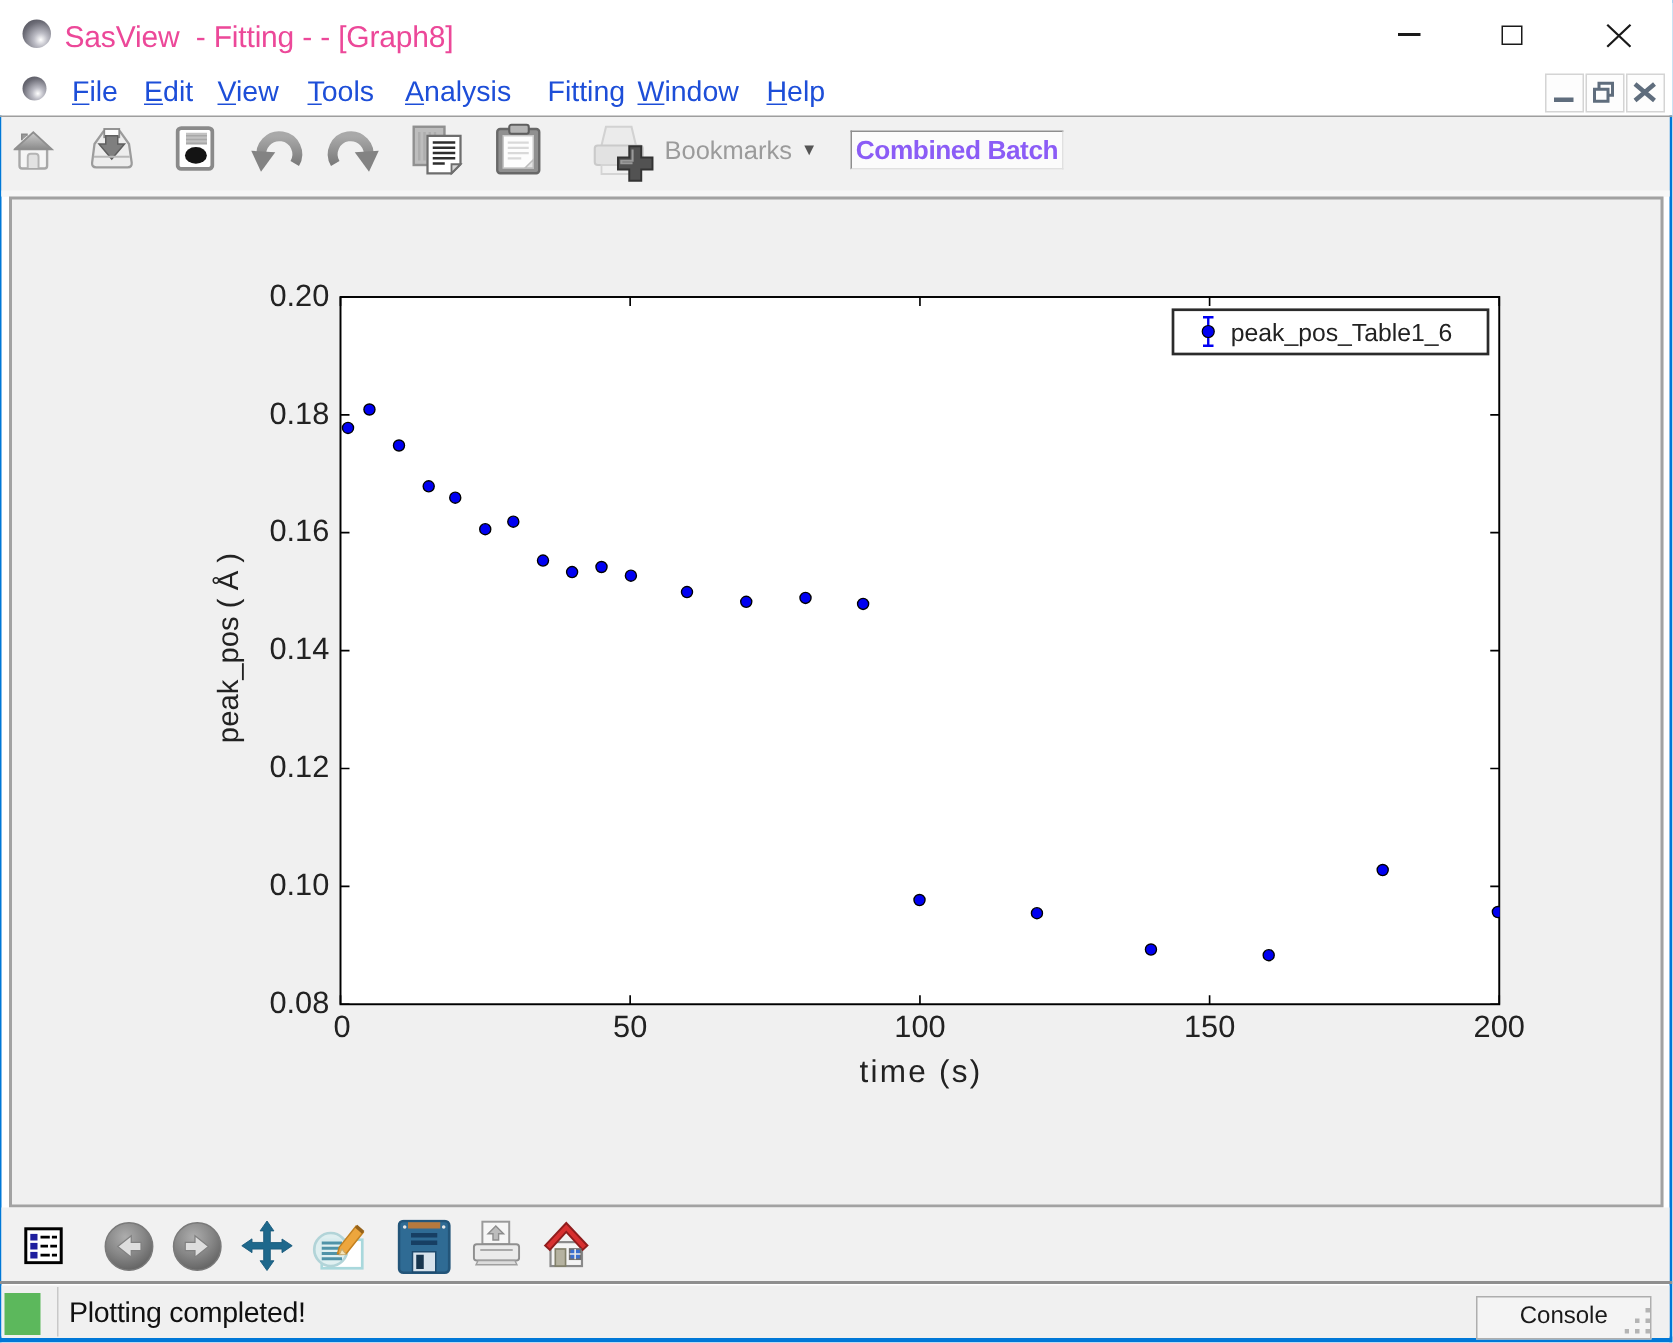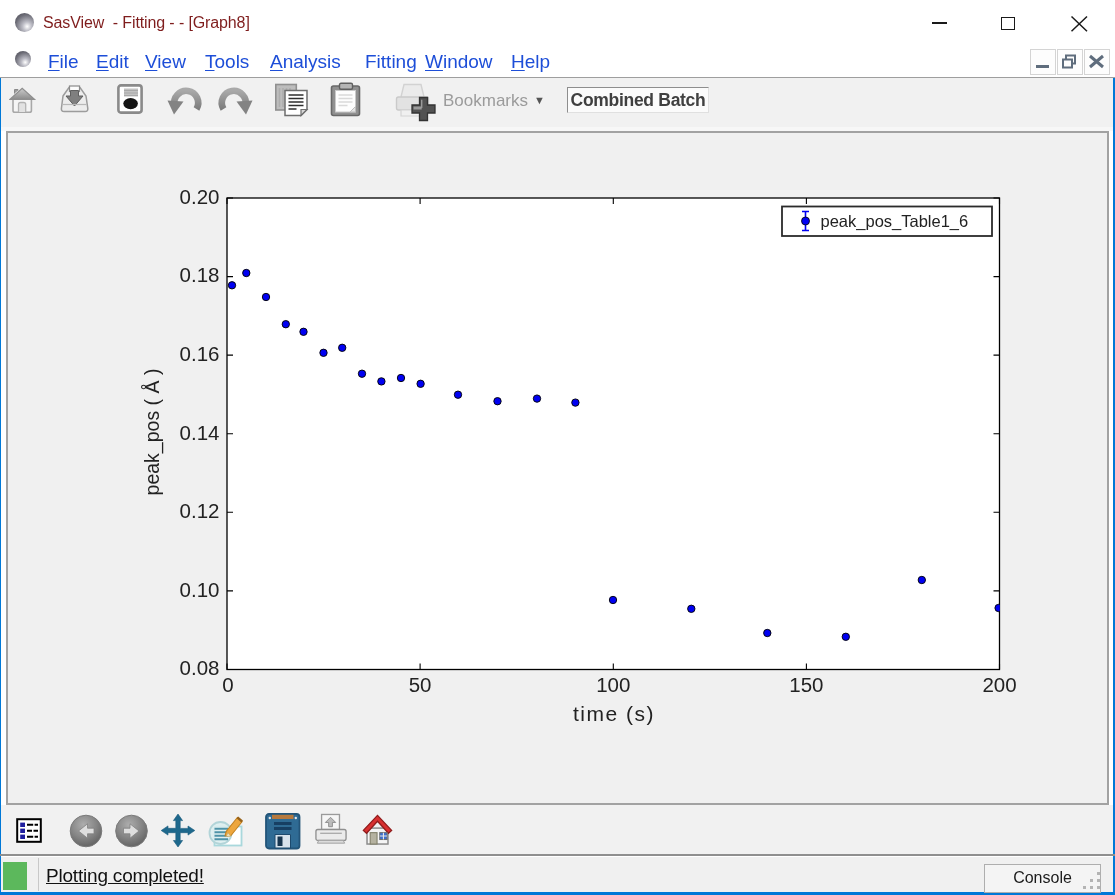--- a/index.html
+++ b/index.html
@@ -19,21 +19,21 @@
 <body>
 
 <div class="abs" style="left:0;top:0;width:1115px;height:2px;background:#0078d7;"></div>
 <div class="abs" style="left:0;top:0;width:1px;height:895px;background:#0078d7;"></div>
 <div class="abs" style="left:1113px;top:0;width:2px;height:895px;background:#0078d7;"></div>
 <div class="abs" style="left:0;top:891px;width:1115px;height:4px;background:#0078d7;"></div>
 
 <div id="titlebar" class="abs"></div>
 <div id="titlebar-items">
   <div class="abs" style="left:15px;top:13px;width:19px;height:19px;border-radius:50%;background:radial-gradient(circle at 64% 71%, #ffffff 0%, #bcbcc5 25%, #6c6c76 65%, #45454f 100%);"></div>
-  <div class="abs" style="left:43px;top:14px;font-size:16px;color:#7f1d1d;letter-spacing:-0.12px;">SasView&nbsp; - Fitting - - [Graph8]</div>
+  <div class="abs" style="left:43px;top:14px;font-size:20px;color:#ec4899;letter-spacing:-0.12px;">SasView&nbsp; - Fitting - - [Graph8]</div>
 
   <div class="abs" style="left:932px;top:22px;width:15px;height:2px;background:#1a1a1a;"></div>
   <div class="abs" style="left:1001px;top:17px;width:12px;height:11px;border:1.6px solid #1a1a1a;"></div>
   <svg class="abs" style="left:1070px;top:15px;" width="19" height="18">
       <path d="M1.5 1.5 L17 16.2 M17 1.5 L1.5 16.2" stroke="#1a1a1a" stroke-width="1.5"></path>
     </svg>
 </div>
 
 <div id="menubar" class="abs"></div>
 <div id="menubar-items">
@@ -126,21 +126,21 @@
     <rect x="4.5" y="16" width="32" height="13" rx="2" fill="#e2e2e2" stroke="#cacaca" stroke-width="1.4"></rect>
     <path d="M9 29 h23 v6 h-23 z" fill="#f0f0f0" stroke="#d4d4d4" stroke-width="1.2"></path>
     <path d="M27.5 16.5 v7.5 h-7.5 v8 h7.5 v7.5 h8 v-7.5 h7.5 v-8 h-7.5 v-7.5 z" fill="#525252" stroke="#333333" stroke-width="1.3"></path>
     <path d="M29.7 18.7 v7.5 h-7.5 v1.6 h7.5" fill="none" stroke="#9a9a9a" stroke-width="1.4"></path>
   </svg>
 
   <span class="abs" style="left:443px;top:91px;font-size:17px;color:#9b9b9b;">Bookmarks</span>
   <span class="abs" style="left:534px;top:94px;font-size:11px;color:#555;">▼</span>
 
   <div class="abs" style="left:567px;top:87px;width:140px;height:24px;background:#fbfbfb;border-top:1px solid #8e8e8e;border-left:1px solid #8e8e8e;border-right:1px solid #e0e0e0;border-bottom:1px solid #e0e0e0;text-align:center;">
-    <span style="font-size:17.5px;font-weight:bold;color:#404040;line-height:24px;letter-spacing:-0.3px;">Combined Batch</span>
+    <span style="font-size:17.5px;font-weight:bold;color:#8b5cf6;line-height:24px;letter-spacing:-0.3px;">Combined Batch</span>
   </div>
 </div>
 
 <div id="panel" class="abs"></div>
 
 <svg id="figure" class="abs" style="left:8px;top:133px;" width="1097" height="668" viewBox="8 133 1097 668">
   <defs>
     <clipPath id="axclip">
         <rect x="227" y="198" width="772.8" height="471.5"></rect>
       </clipPath>
@@ -276,21 +276,21 @@
     <rect x="19.5" y="22" width="8" height="7.5" fill="#3a6fd0" stroke="#6f6f6f" stroke-width="1.2"></rect>
     <path d="M23.5 22 v7.5 M19.5 25.7 h8" stroke="#e8e8e8" stroke-width="1.2"></path>
   </svg>
 </div>
 <div class="abs" style="left:0;top:854px;width:1115px;height:2px;background:#8f8f8f;"></div>
 
 <div id="statusbar" class="abs"></div>
 <div id="statusbar-items">
   <div class="abs" style="left:3px;top:862px;width:24px;height:28px;background:#5cb85c;"></div>
   <div class="abs" style="left:38px;top:858px;width:1px;height:33px;background:#c8c8c8;"></div>
-  <span class="abs" style="left:46px;top:865px;font-size:19px;letter-spacing:-0.2px;color:#111;text-decoration:underline;">Plotting completed!</span>
+  <span class="abs" style="left:46px;top:865px;font-size:19px;letter-spacing:-0.2px;color:#111;">Plotting completed!</span>
   <div class="abs" style="left:936px;top:864px;width:115px;height:27px;background:#f4f4f4;border:1px solid #aeaeae;text-align:center;margin-left:48px;">
     <span style="font-size:16px;color:#1a1a1a;line-height:26px;">Console</span>
   </div>
   <svg class="abs" style="left:1083px;top:872px;" width="20" height="19">
     <g fill="#b4b4b4">
       <rect x="14" y="0" width="3" height="3"></rect>
         <rect x="14" y="7" width="3" height="3"></rect>
         <rect x="14" y="14" width="3" height="3"></rect>
       <rect x="7" y="7" width="3" height="3"></rect>
         <rect x="7" y="14" width="3" height="3"></rect>

